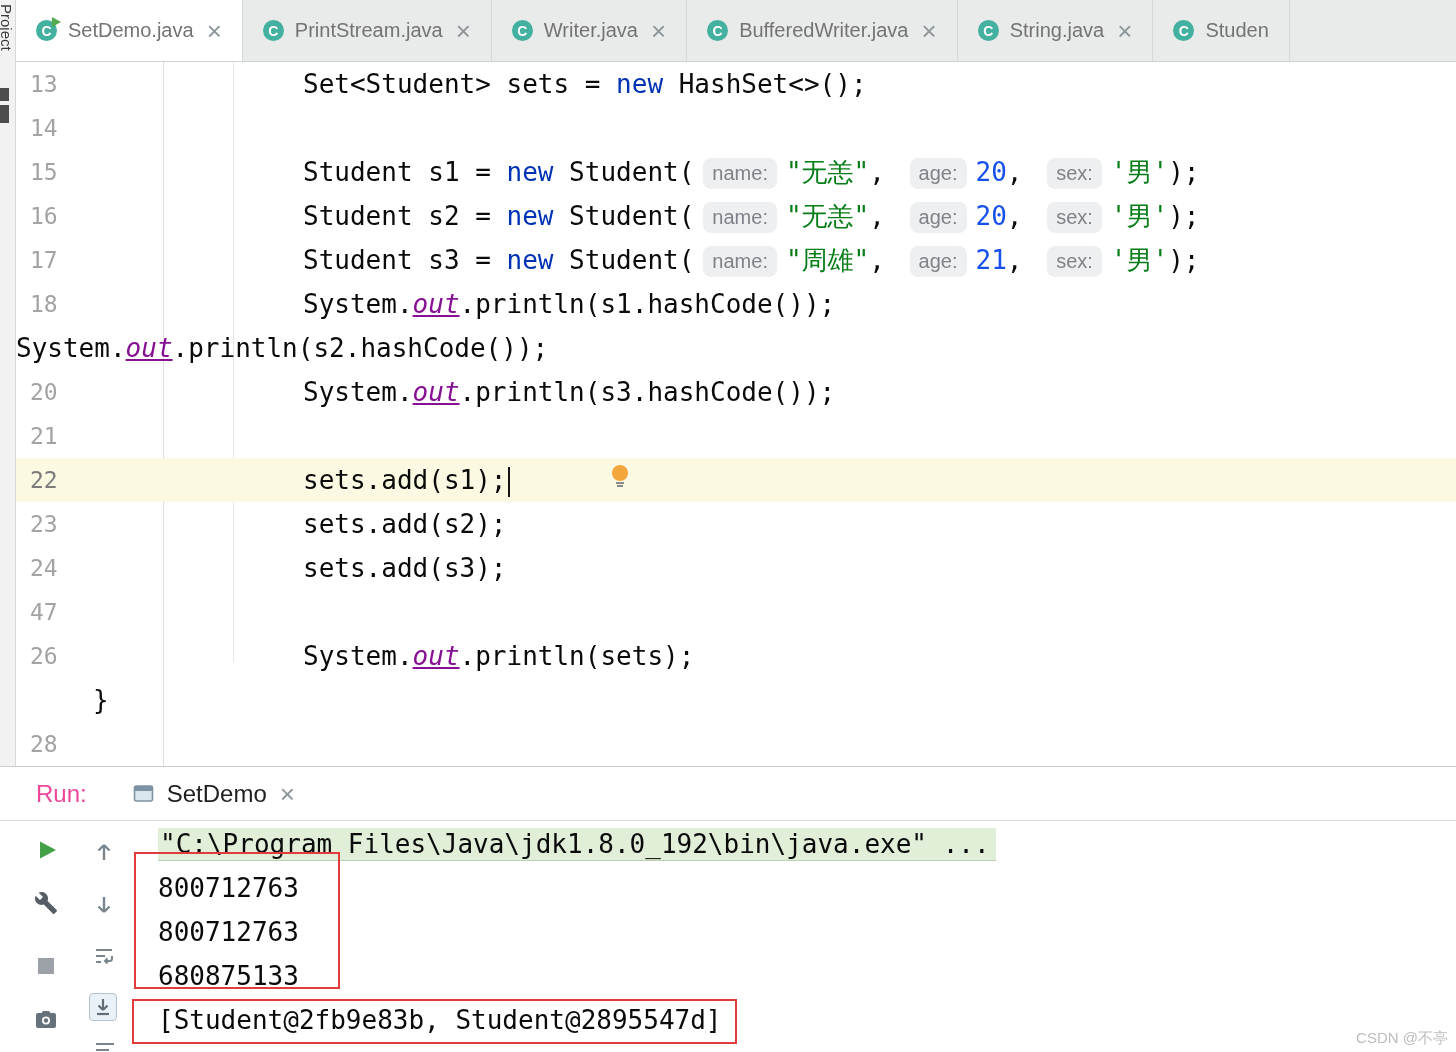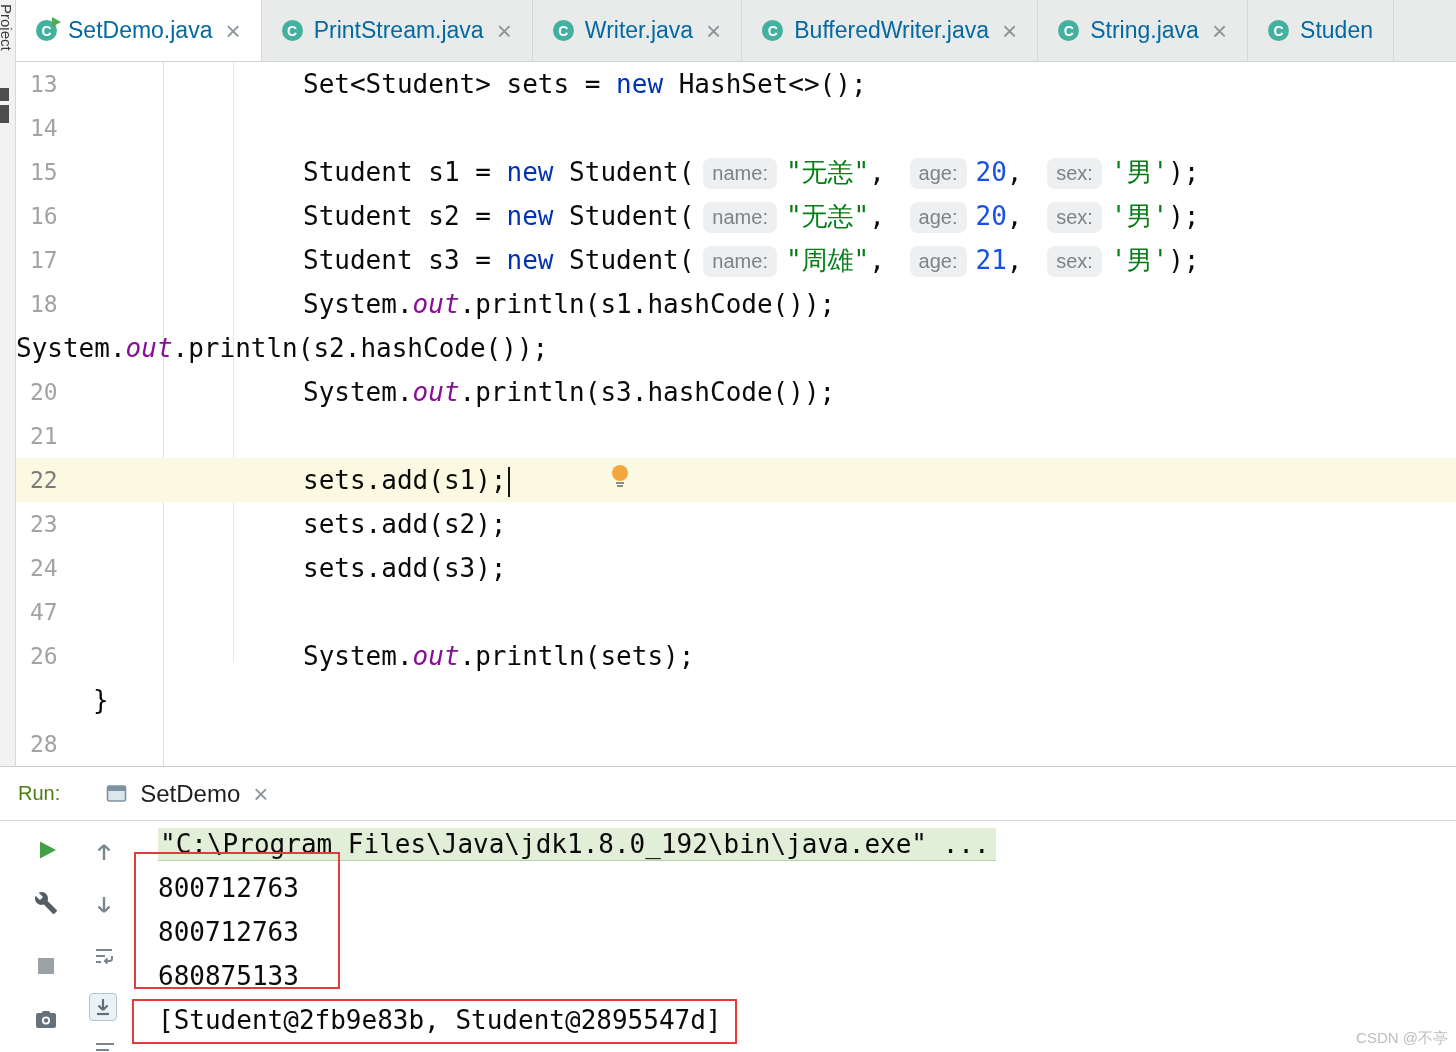--- a/index.html
+++ b/index.html
@@ -12,48 +12,48 @@
   #project-label{position:absolute;left:15px;top:4px;transform:rotate(90deg);transform-origin:0 0;font-size:15px;color:#3a3a3a;white-space:nowrap;}
   .strip-stub{position:absolute;left:0;width:9px;background:#4d4d4d;}
   #stub1{top:88px;height:13px;}
   #stub2{top:105px;height:18px;}
 
   
   #tab-bar{position:absolute;left:16px;top:0;width:1440px;height:62px;background:#e9ebea;border-bottom:1px solid #cfd3d3;display:flex;overflow:hidden;}
   .tab{position:relative;flex:0 0 auto;display:flex;align-items:center;gap:11px;padding:0 20px;border-right:1px solid #d5d8d8;cursor:pointer;}
   .tab.active{background:#fff;}
   .tab.active::after{content:'';position:absolute;left:0;right:0;bottom:-1px;height:1px;background:#fff;}
-  .tab-label{font-size:23px;color:#0369a1;white-space:nowrap;}
+  .tab-label{font-size:20px;color:#737373;white-space:nowrap;}
   .tab-icon{position:relative;width:21px;height:21px;border-radius:50%;background:#43b0a0;color:#fff;font-size:14px;font-weight:bold;display:flex;align-items:center;justify-content:center;flex:0 0 auto;}
   .run-overlay{position:absolute;right:-4px;top:-3px;width:0;height:0;border-left:9px solid #55a94e;border-top:5px solid transparent;border-bottom:5px solid transparent;}
   .tab-close{color:#8d979b;font-size:26px;line-height:1;margin-left:2px;}
 
   
   #editor{position:absolute;left:16px;top:62px;width:1440px;height:704px;background:#fff;overflow:hidden;}
   #gutter-sep{position:absolute;left:147px;top:0;width:1px;height:704px;background:#dedede;}
   #indent-guide{position:absolute;left:217px;top:0;width:1px;height:600px;background:#e6e6e6;}
   #editor-lines{position:relative;}
   .line{display:flex;height:44px;line-height:44px;font-family:"DejaVu Sans Mono",monospace;font-size:26px;white-space:pre;}
   .line.current{background:#fcf9e3;}
   .ln{flex:0 0 147px;display:flex;align-items:flex-start;padding-left:14px;color:#a3a3a3;font-size:23px;}
   .line.current .ln{color:#7b7b7b;}
   .gicon{margin-left:auto;margin-right:0;color:#8f8f8f;font-size:21px;line-height:1;}
   .code{position:relative;}
   .tk-p{color:#0a0a0a;}
   .tk-kw{color:#0033b3;}
   .tk-str{color:#067d17;}
   .tk-num{color:#1750eb;}
-  .tk-fld{color:#871094;font-style:italic;}
+  .tk-fld{color:#871094;font-style:italic;text-decoration:underline;}
   .tk-hint{display:inline-block;background:#edeff0;color:#7e8389;font-family:"Liberation Sans",sans-serif;font-size:20px;line-height:31px;height:31px;padding:0 9px;border-radius:8px;margin:0 9px;vertical-align:middle;}
   .cursor{display:inline-block;width:2px;height:30px;background:#141414;vertical-align:middle;margin-left:1px;}
   .bulb{display:inline-block;vertical-align:middle;margin-left:100px;}
 
   
   #run-bar{position:absolute;left:0;top:766px;width:1456px;height:55px;background:#fff;border-top:1px solid #c9cdce;border-bottom:1px solid #d6d9da;display:flex;align-items:center;}
-  #run-label{margin-left:18px;font-size:20px;color:#4d7c0f;}
+  #run-label{margin-left:36px;font-size:24px;color:#ec4899;}
   .run-tab{display:flex;align-items:center;gap:13px;margin-left:46px;cursor:pointer;}
   .run-tab-label{font-size:24px;color:#1f1f1f;}
   .run-tab-close{color:#8d979b;font-size:26px;line-height:1;}
 
   
   #console{position:absolute;left:0;top:821px;width:1456px;height:231px;background:#fff;overflow:hidden;}
   .cicon{position:absolute;cursor:pointer;line-height:0;}
   #icon-play{left:35px;top:17px;}
   #icon-wrench{left:34px;top:70px;}
   #icon-stop{left:36px;top:135px;}

